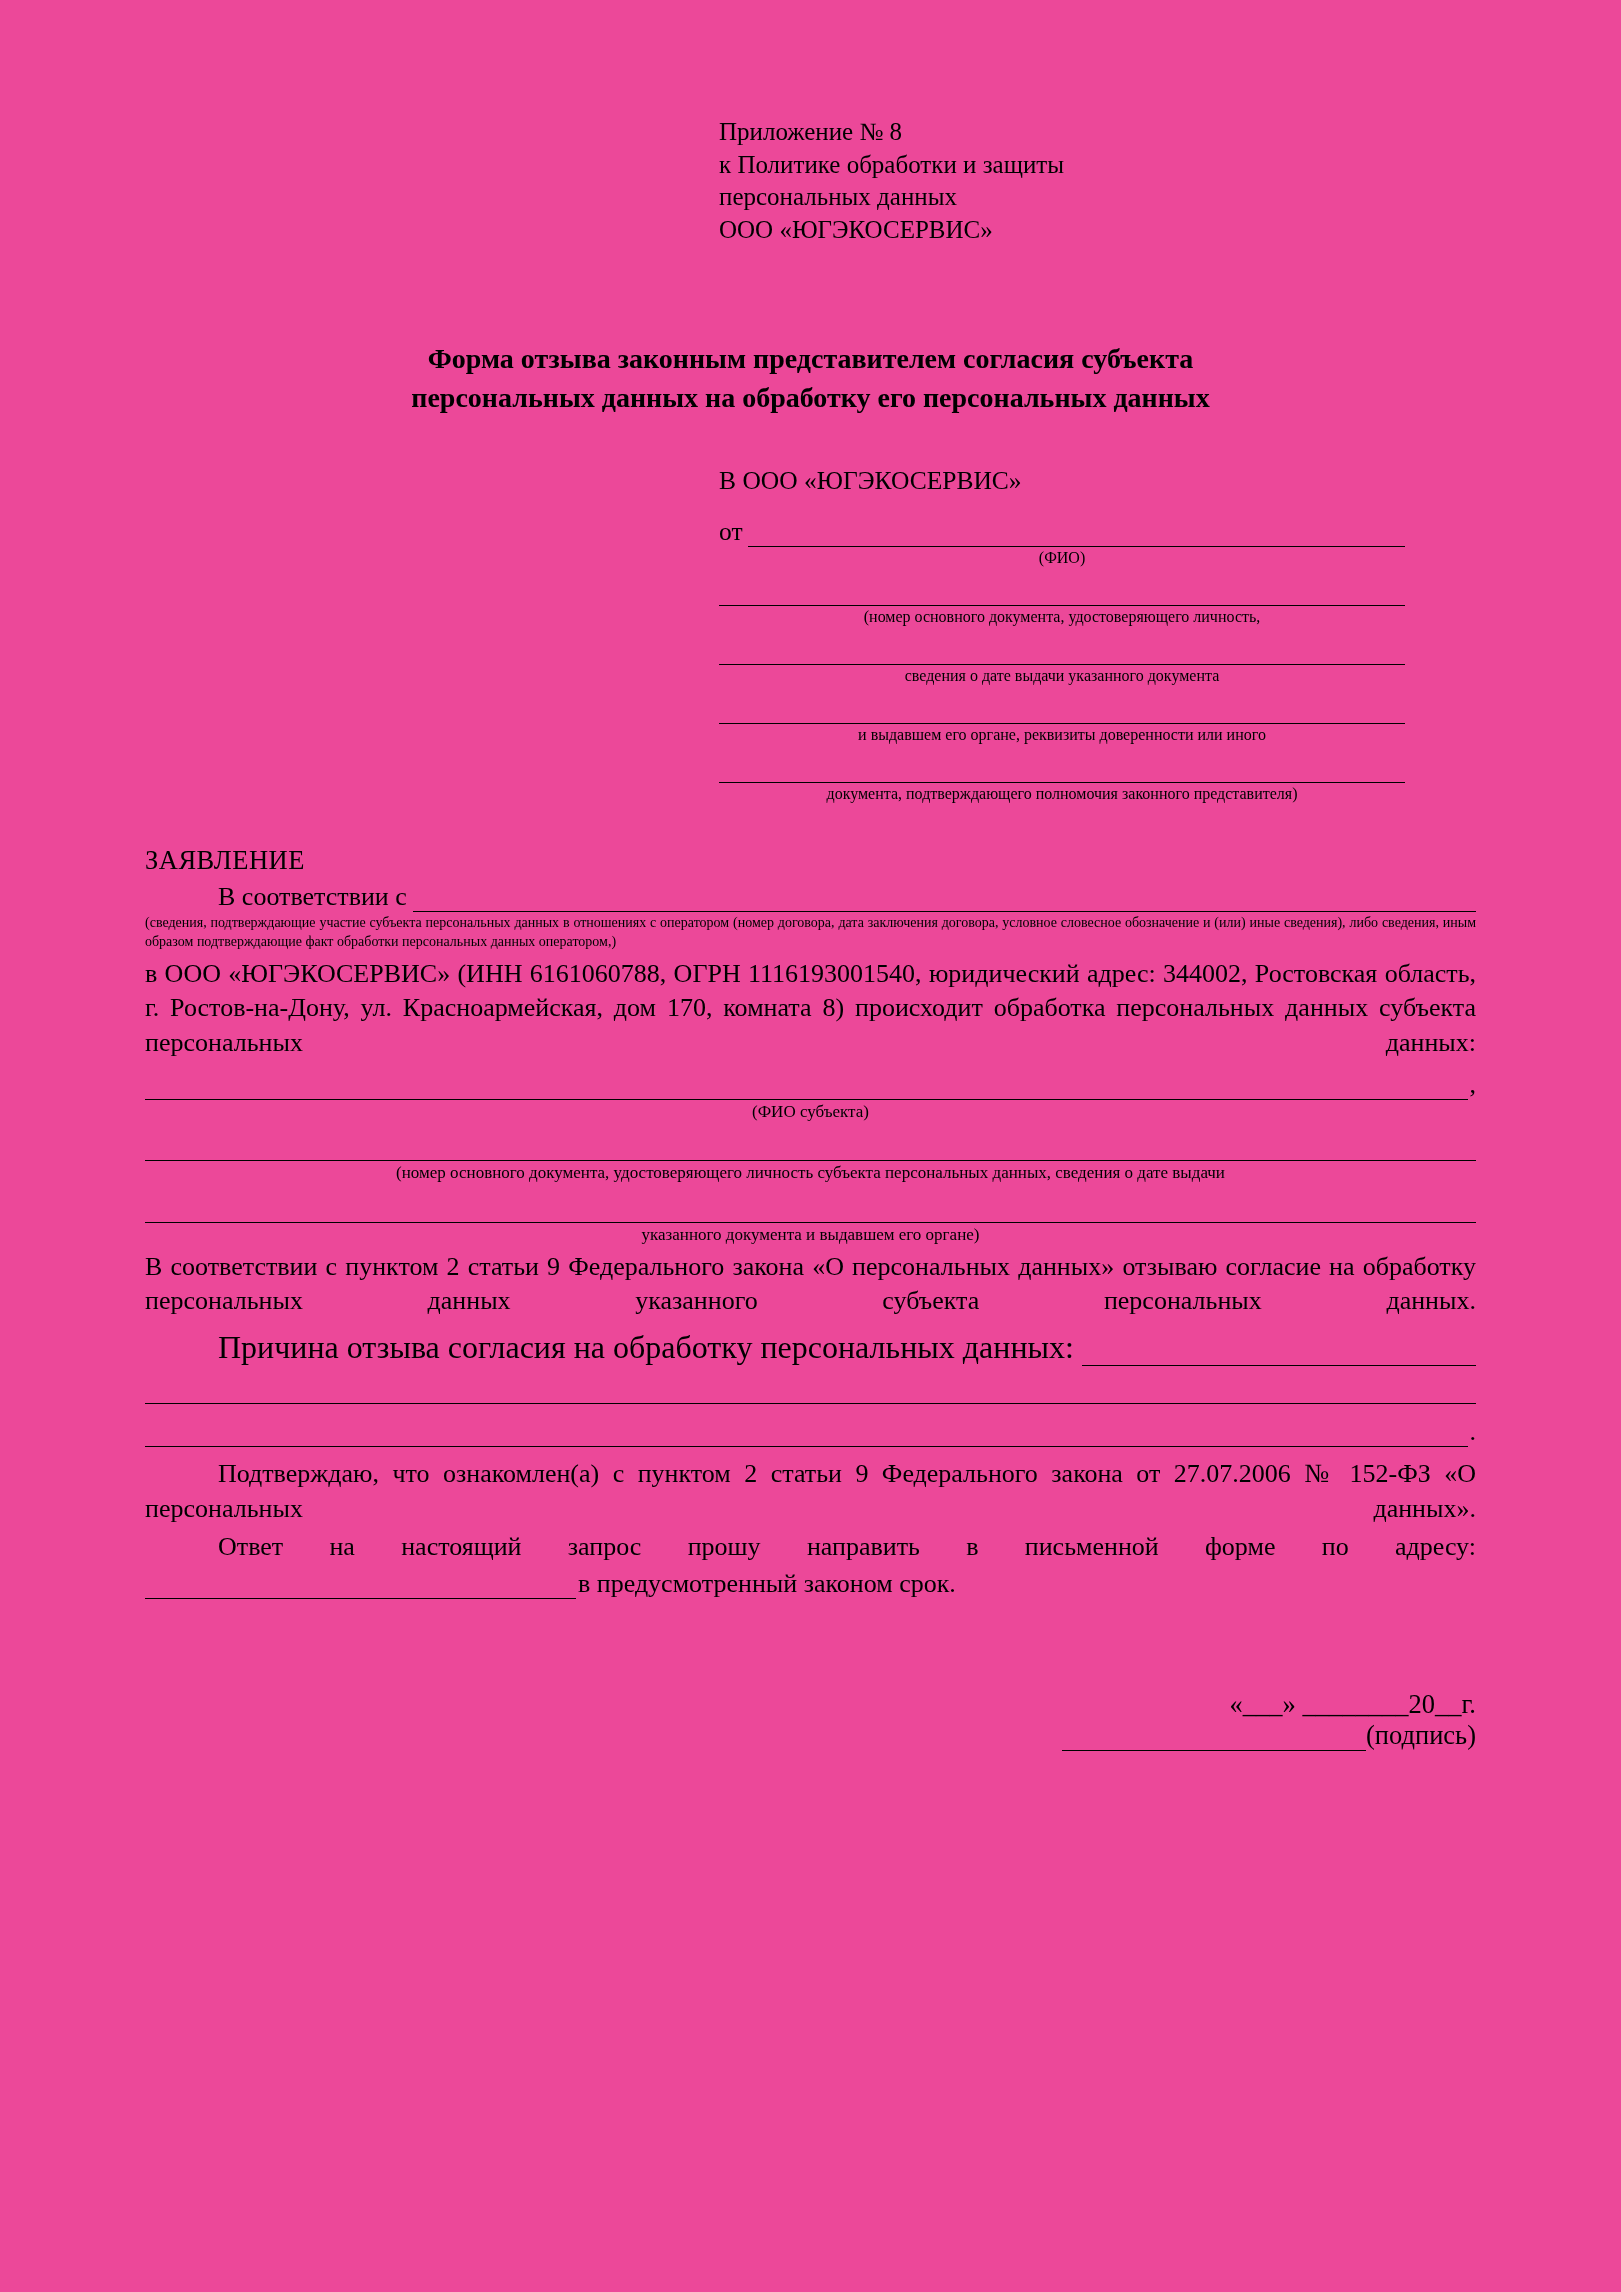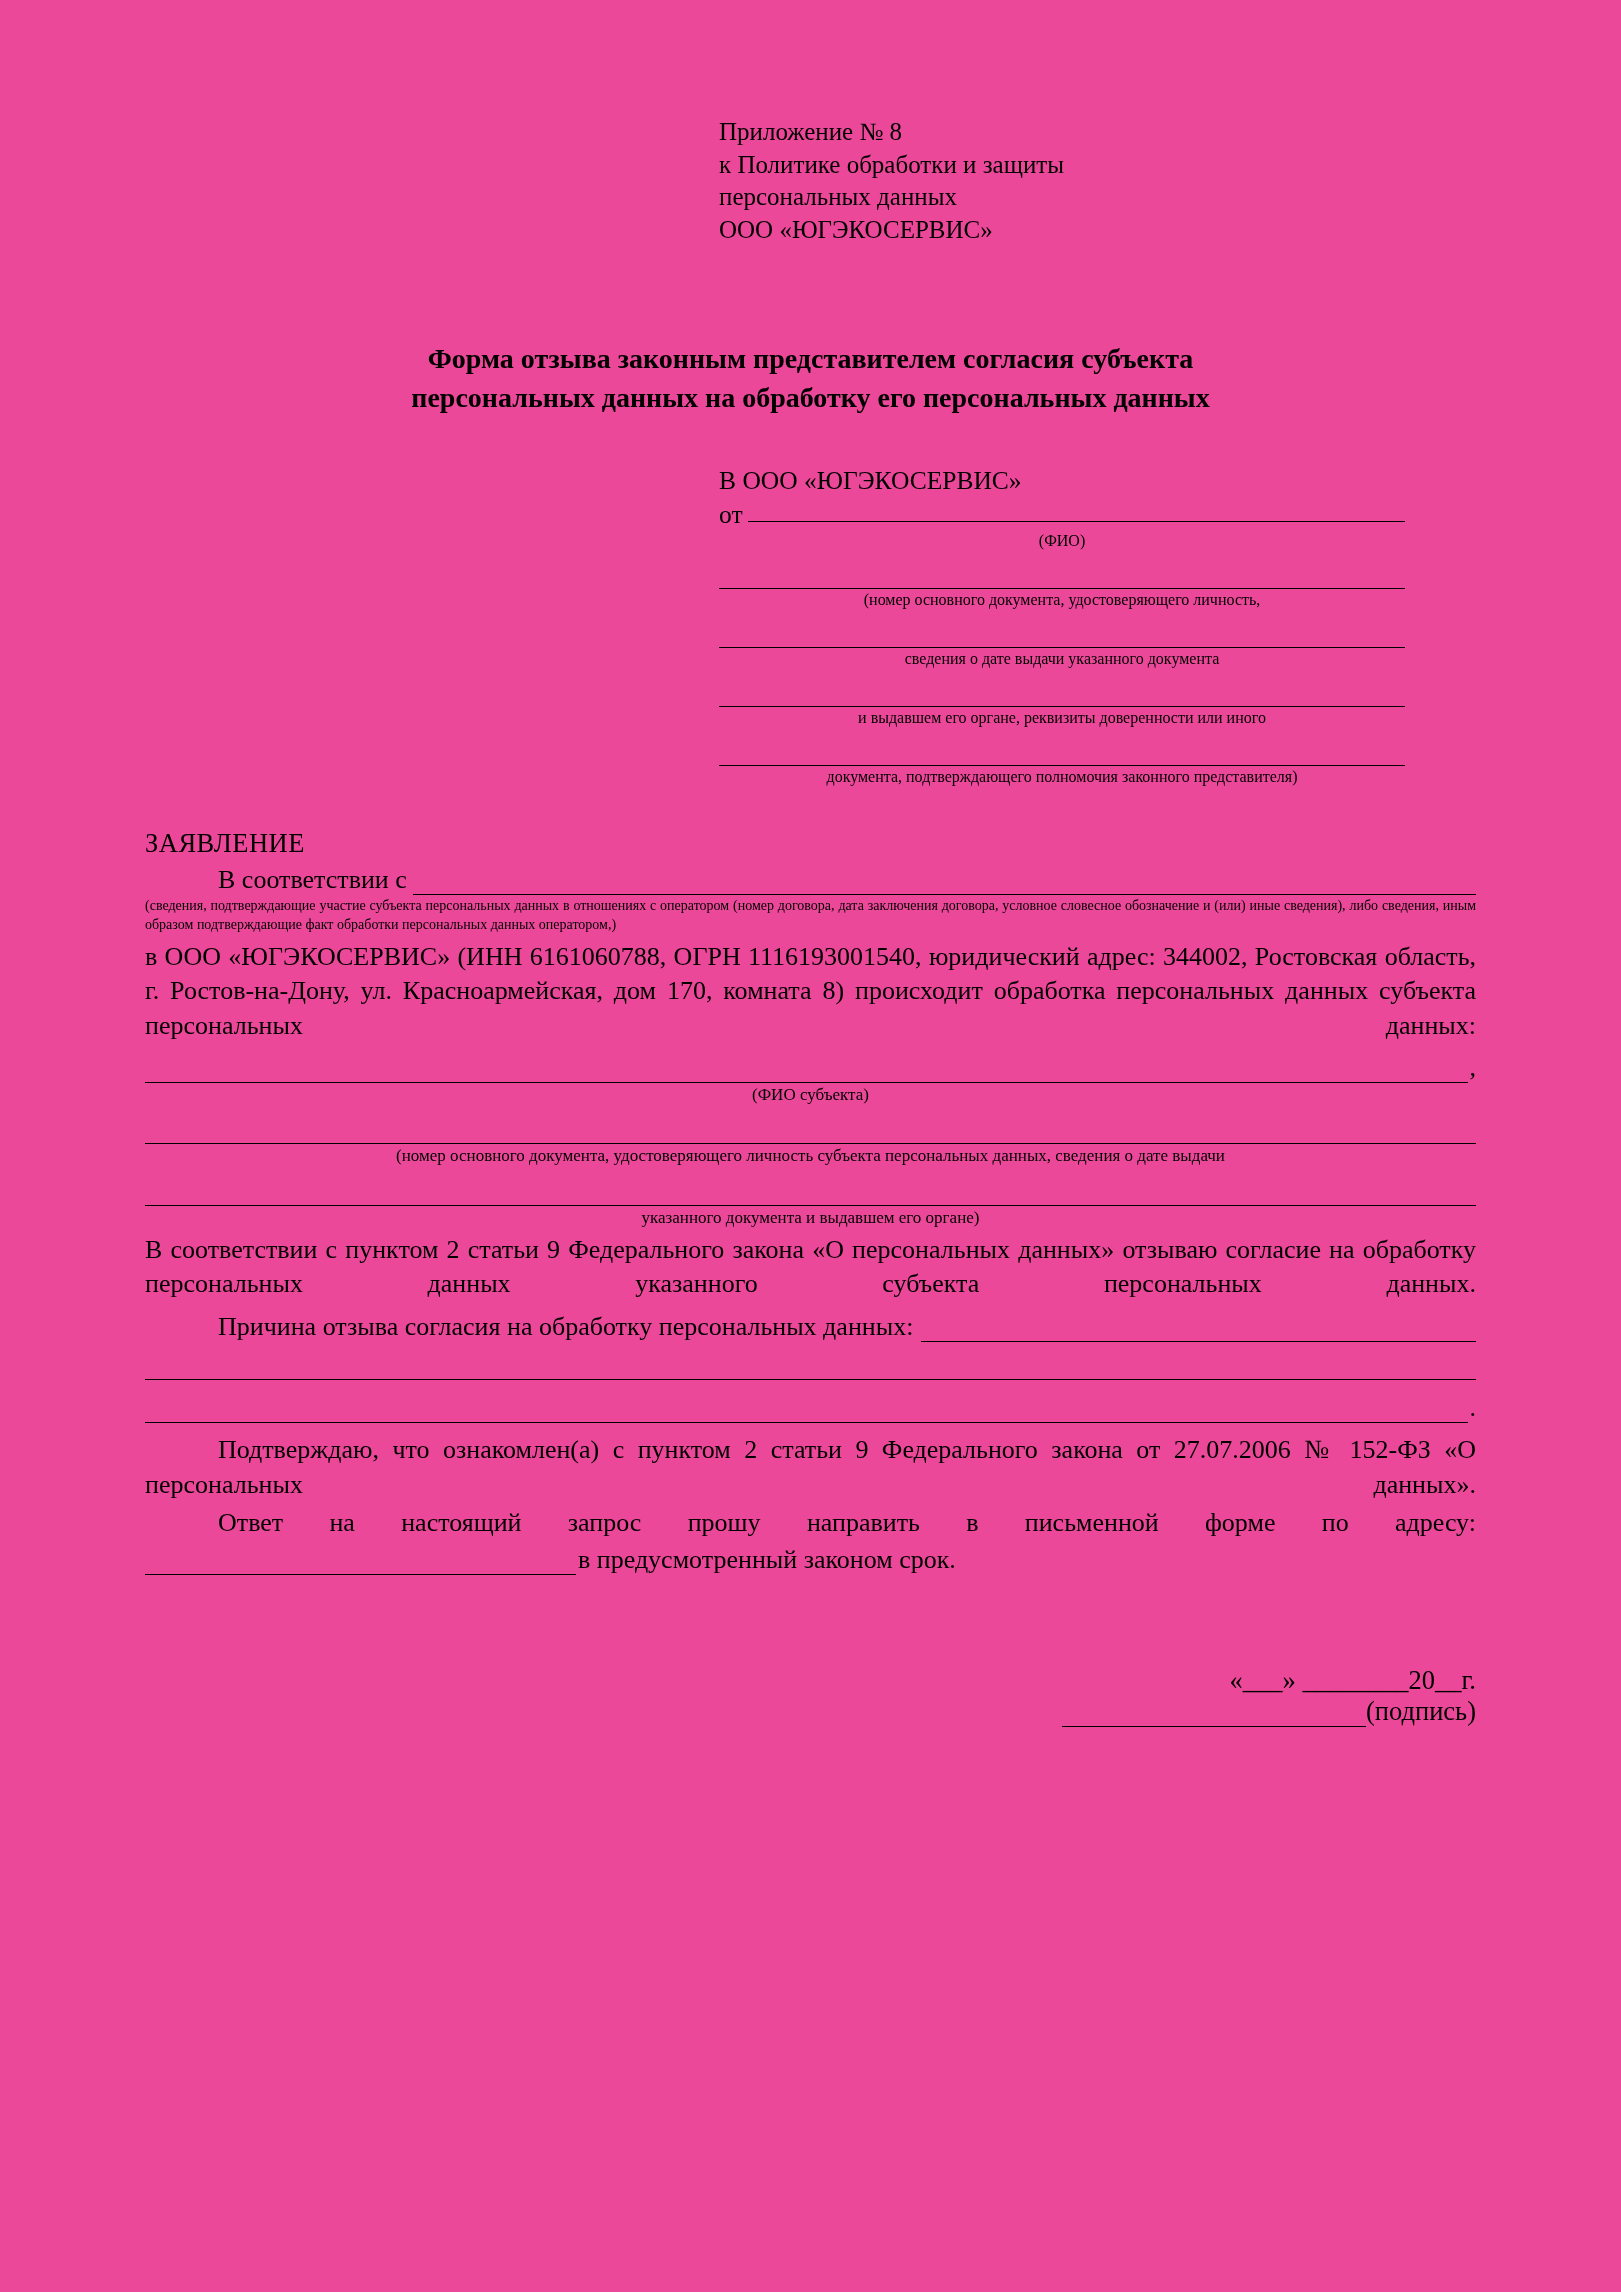--- a/index.html
+++ b/index.html
@@ -51,22 +51,22 @@
     margin-left: 574px;
     width: 686px;
     font-size: 25.5px;
   }
   .addressee .to-line {
     white-space: nowrap;
     line-height: 1.35;
   }
   .from-row {
     display: flex;
-    align-items: flex-start;
-    margin-top: 1px;
+    align-items: flex-end;
+    margin-top: 18px;
   }
   .from-row .lbl {
     white-space: nowrap;
     padding-right: 5.9px;
   }
   .rule {
     flex: 1 1 auto;
     border-bottom: 1.6px solid #000;
     height: 21.6px;
   }
@@ -225,21 +225,21 @@
     <div class="note-center">(номер основного документа, удостоверяющего личность субъекта персональных данных, сведения о дате выдачи</div>
 
     <div class="gap-sm"></div>
     <div class="full-rule"></div>
     <div class="note-center">указанного документа и выдавшем его органе)</div>
 
     <div class="para j" style="margin-top:3.9px;">В соответствии с пунктом 2 статьи 9 Федерального закона «О персональных данных» отзываю согласие на обработку персональных данных указанного субъекта персональных данных.</div>
 
     <div class="inline-row" style="margin-top:9.8px;">
       <span class="indent"></span>
-      <span style="white-space:nowrap;font-size:26px;padding-right:7.8px;">Причина отзыва согласия на обработку персональных данных:</span>
+      <span style="white-space:nowrap;font-size:32px;padding-right:7.8px;">Причина отзыва согласия на обработку персональных данных:</span>
       <span class="rule"></span>
     </div>
 
     <div class="gap-sm"></div>
     <div class="full-rule"></div>
 
     <div class="gap-sm"></div>
     <div class="rule-row">
       <span class="rule"></span>
       <span class="tail">.</span>

